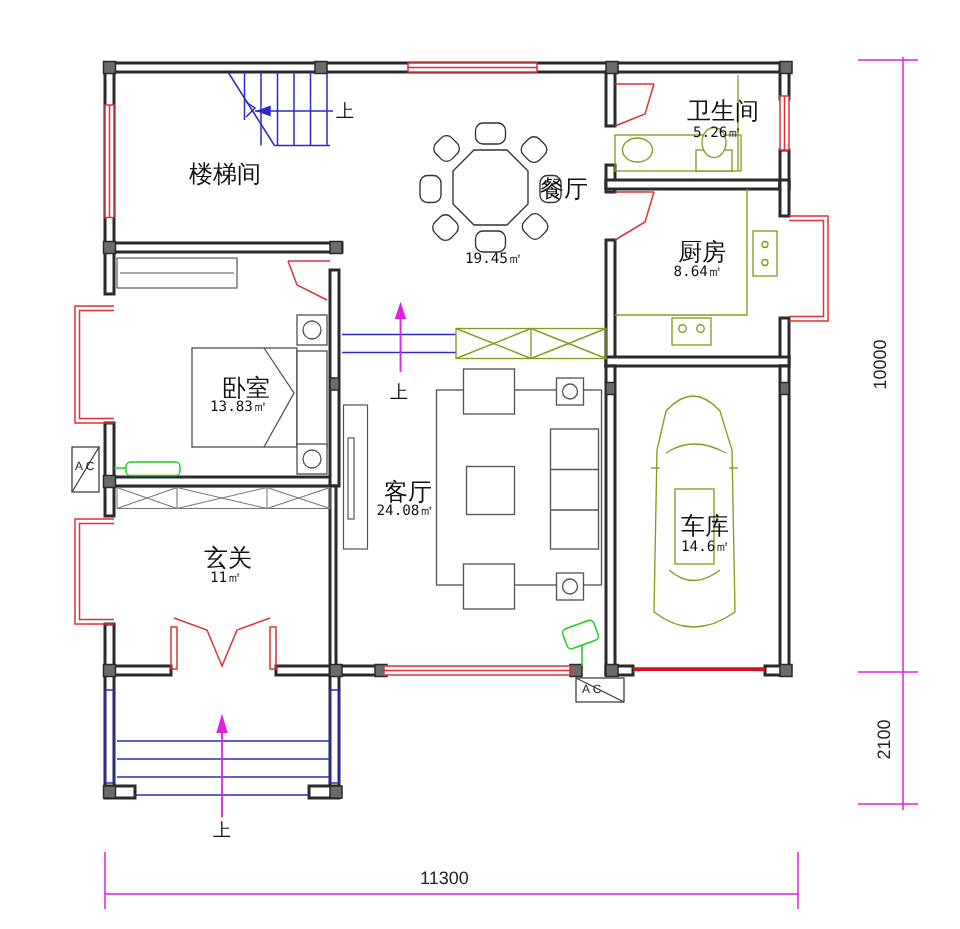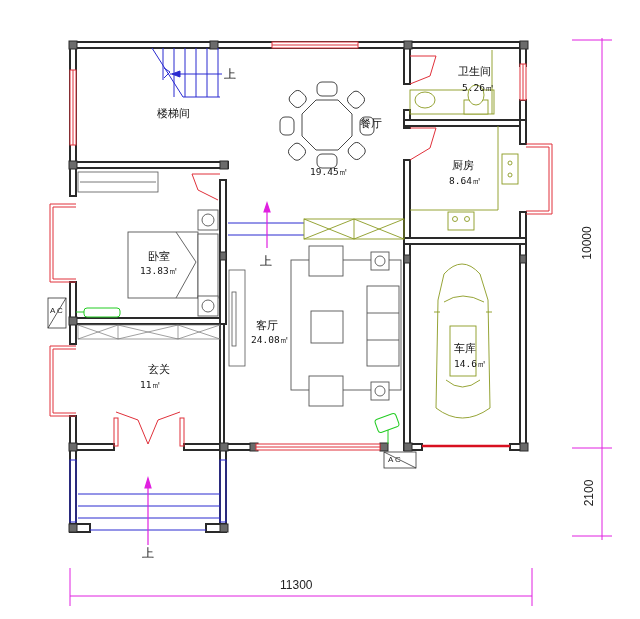--- a/index.html
+++ b/index.html
@@ -1,19 +1,19 @@
 <!DOCTYPE html>
 <html><head>
 <meta charset="utf-8">
 <style>
   html, body { margin: 0; padding: 0; background: #ffffff; }
   body { width: 640px; height: 619px; position: relative; overflow: hidden;
          font-family: "DejaVu Sans", sans-serif; }
   #plan { position: absolute; left: 0; top: 0; }
-  .room-label { position: absolute; font-family: "DejaVu Sans", sans-serif; font-size: 11px; color: #111; white-space: nowrap; }
+  .room-label { position: absolute; font-family: "DejaVu Sans", sans-serif; font-size: 16px; color: #111; white-space: nowrap; }
   .room-area  { position: absolute; font-family: "DejaVu Sans Mono", monospace; font-size: 9.5px; color: #111; white-space: nowrap; }
   .dim-text   { position: absolute; font-family: "Liberation Sans", sans-serif; font-size: 12px; color: #222; white-space: nowrap; }
   .dim-v      { transform: rotate(-90deg); transform-origin: center center; }
   .up-mark    { position: absolute; font-family: "DejaVu Sans", sans-serif; font-size: 12px; color: #111; }
   .ac-label   { position: absolute; font-family: "Liberation Sans", sans-serif; font-size: 8px; color: #222; }
 </style>
 </head>
 <body>
 
 <svg id="plan" width="640" height="619" viewBox="0 0 640 619" xmlns="http://www.w3.org/2000/svg">
@@ -278,41 +278,41 @@
     <line x1="70" y1="596" x2="532" y2="596"></line>
     <line x1="70" y1="568" x2="70" y2="606"></line>
     <line x1="532" y1="568" x2="532" y2="606"></line>
     <line x1="602" y1="38" x2="602" y2="540"></line>
     <line x1="572" y1="40" x2="612" y2="40"></line>
     <line x1="572" y1="448" x2="612" y2="448"></line>
     <line x1="572" y1="536" x2="612" y2="536"></line>
   </g>
 </svg>
 
-<div class="room-label" style="left:126px;top:106px;margin-left:31px;">楼梯间</div>
+<div class="room-label" style="left:126px;top:106px;">楼梯间</div>
 
 <div class="room-label" style="left:316px;top:116px;margin-left:44px;">餐厅</div>
 <div class="room-area" style="left:310px;top:134px;margin-top:32px;">19.45㎡</div>
 
 <div class="room-label" style="left:458px;top:64px;">卫生间</div>
 <div class="room-area" style="left:462px;top:82px;">5.26㎡</div>
 
 <div class="room-label" style="left:452px;top:158px;">厨房</div>
 <div class="room-area" style="left:449px;top:175px;">8.64㎡</div>
 
 <div class="room-label" style="left:148px;top:249px;">卧室</div>
 <div class="room-area" style="left:140px;top:265px;">13.83㎡</div>
 
 <div class="room-label" style="left:256px;top:318px;">客厅</div>
 <div class="room-area" style="left:251px;top:334px;">24.08㎡</div>
 
 <div class="room-label" style="left:454px;top:341px;">车库</div>
 <div class="room-area" style="left:454px;top:358px;">14.6㎡</div>
 
-<div class="room-label" style="left:136px;top:362px;margin-left:12px;">玄关</div>
+<div class="room-label" style="left:136px;top:362px;">玄关</div>
 <div class="room-area" style="left:140px;top:379px;text-align:center;">11㎡</div>
 
 <div class="up-mark" style="left:224px;top:66px;">上</div>
 <div class="up-mark" style="left:260px;top:253px;">上</div>
 <div class="up-mark" style="left:142px;top:545px;">上</div>
 
 <div class="ac-label" style="left:50px;top:306px;">A C</div>
 <div class="ac-label" style="left:388px;top:455px;">A C</div>
 
 <div class="dim-text" style="left:280px;top:578px;">11300</div>

